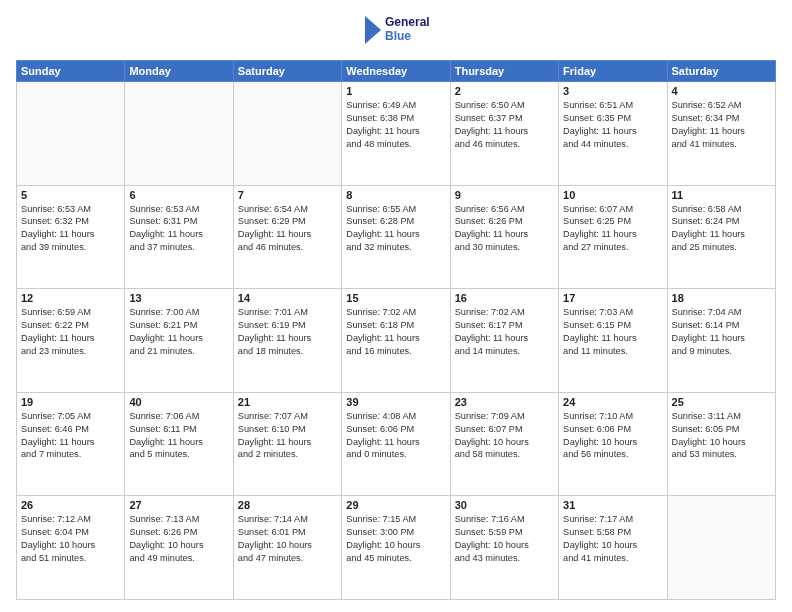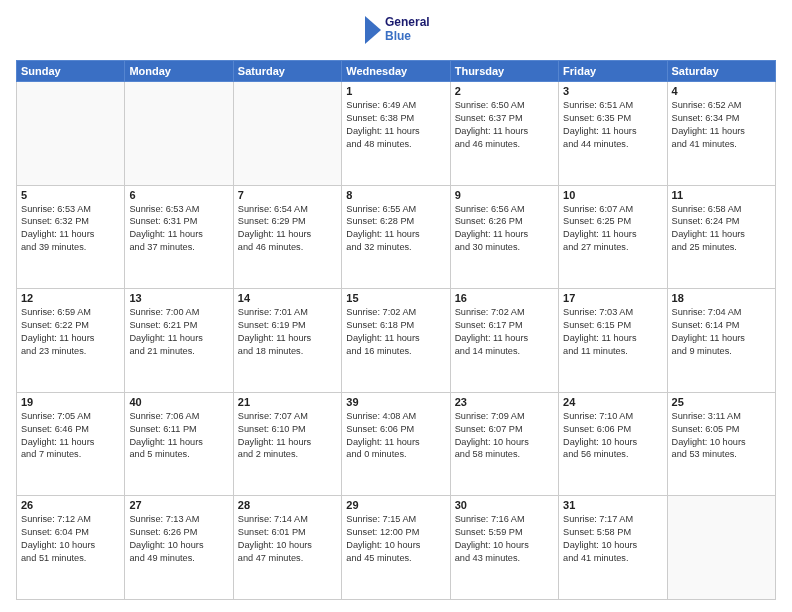--- a/index.html
+++ b/index.html
@@ -313,21 +313,21 @@
           <td>
             <span class="day-num">28</span>
             <div class="cell-text">Sunrise: 7:14 AM</div>
             <div class="cell-text">Sunset: 6:01 PM</div>
             <div class="cell-text">Daylight: 10 hours</div>
             <div class="cell-text">and 47 minutes.</div>
           </td>
           <td>
             <span class="day-num">29</span>
             <div class="cell-text">Sunrise: 7:15 AM</div>
-            <div class="cell-text">Sunset: 12:00 PM</div>
+            <div class="cell-text">Sunset: 3:00 PM</div>
             <div class="cell-text">Daylight: 10 hours</div>
             <div class="cell-text">and 45 minutes.</div>
           </td>
           <td>
             <span class="day-num">30</span>
             <div class="cell-text">Sunrise: 7:16 AM</div>
             <div class="cell-text">Sunset: 5:59 PM</div>
             <div class="cell-text">Daylight: 10 hours</div>
             <div class="cell-text">and 43 minutes.</div>
           </td>

